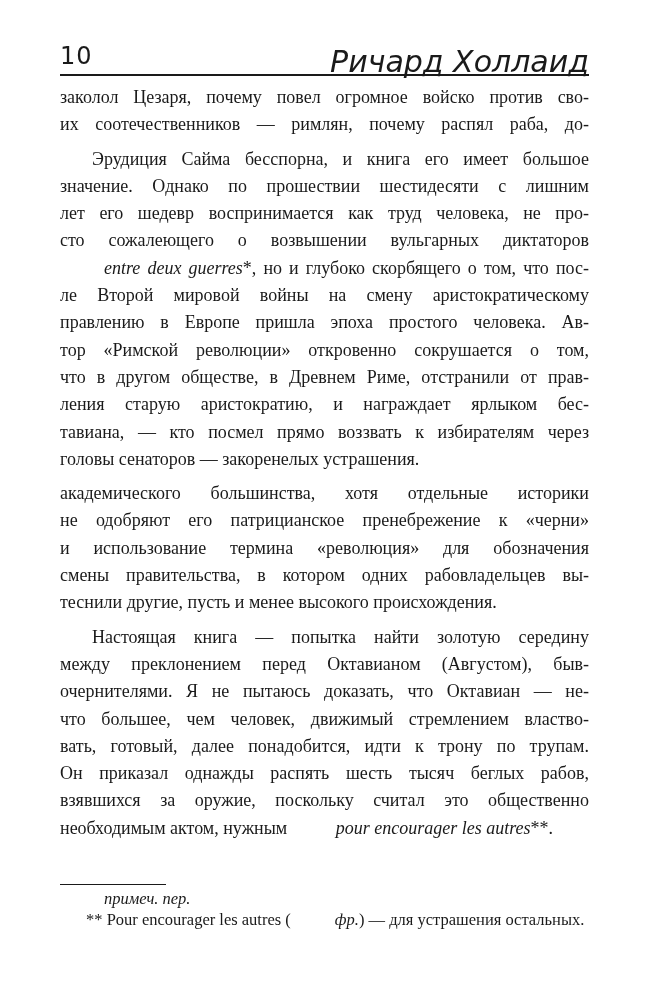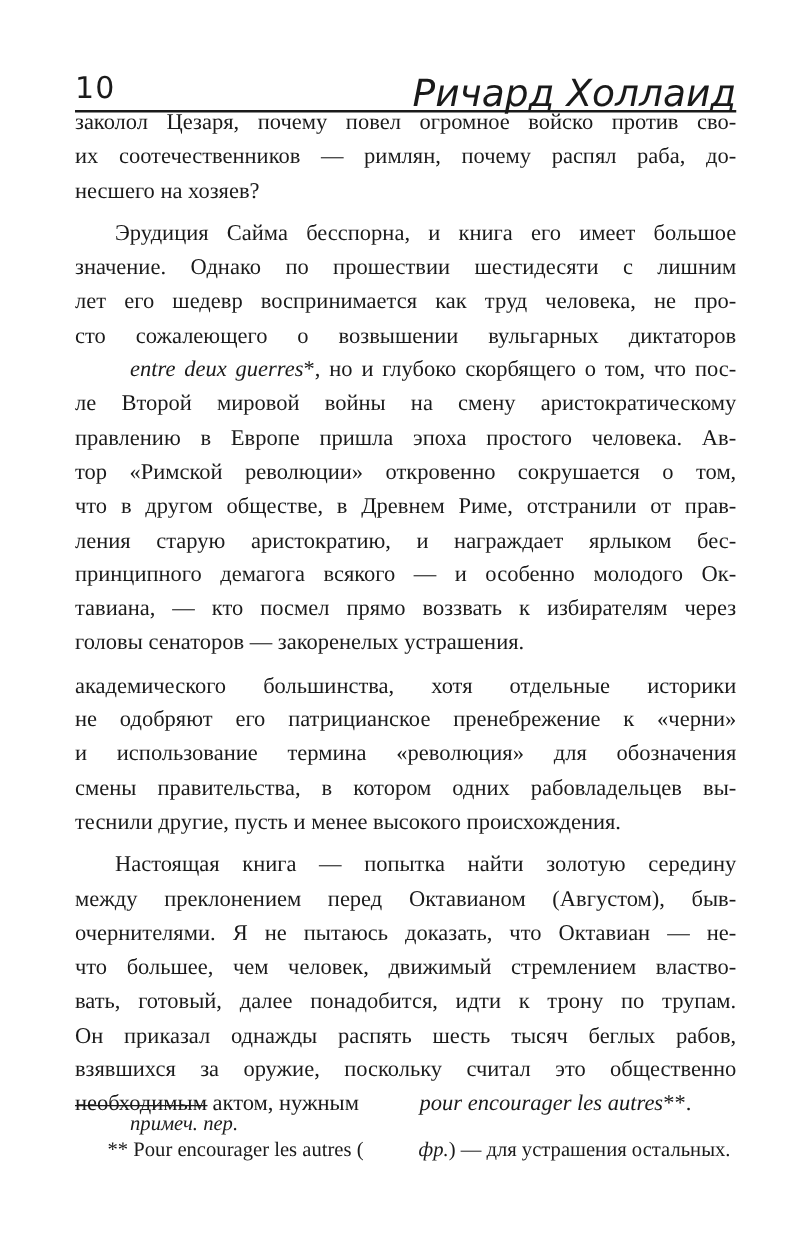--- a/index.html
+++ b/index.html
@@ -1,18 +1,18 @@
 <!DOCTYPE html>
 <html><head>
   <meta charset="utf-8">
   <style>
     html, body { margin: 0; padding: 0; background: #ffffff; }
     body { width: 648px; height: 1000px; position: relative; overflow: hidden; color: #1a1a1a; }
     .page { position: absolute; left: 60px; top: 0; width: 529px; }
-    .header { position: absolute; left: 0; top: 40px; width: 529px; height: 34px; border-bottom: 2px solid #1a1a1a; margin-top: 14px; }
+    .header { position: absolute; left: 0; top: 40px; width: 529px; height: 34px; border-bottom: 2px solid #1a1a1a; }
     .page-num { position: absolute; left: 0; top: 2px; font-family: "DejaVu Sans", sans-serif; font-size: 24px; letter-spacing: 1px; }
     .running-head { position: absolute; right: 0; top: 4px; font-family: "DejaVu Sans", sans-serif; font-style: italic; font-size: 30px; }
     .body { position: absolute; left: 0; top: 84px; width: 529px; font-family: "Liberation Serif", serif; font-size: 18px; line-height: 27.3px; }
     .para { margin: 0; text-align: justify; text-align-last: justify; }
     .line { display: block; white-space: nowrap; text-align: justify; text-align-last: justify; }
     .line.last { text-align-last: left; }
     .line.ind { padding-left: 32px; }
     .gap { height: 7px; }
     em { font-style: italic; margin-left: 44px; }
     .fn-rule { position: absolute; left: 0; top: 884px; width: 106px; border-top: 1.5px solid #1a1a1a; }
@@ -24,35 +24,33 @@
 <div class="page">
   <div class="header">
     <span class="page-num">10</span>
     <span class="running-head">Ричард Холлаид</span>
   </div>
 
   <div class="body">
     <div class="para">
       <span class="line">заколол Цезаря, почему повел огромное войско против сво-</span>
       <span class="line">их соотечественников — римлян, почему распял раба, до-</span>
-      <span class="line last">несшего на хозяев?</span>
     </div>
     <div class="gap"></div>
     <div class="para">
       <span class="line ind">Эрудиция Сайма бесспорна, и книга его имеет большое</span>
       <span class="line">значение. Однако по прошествии шестидесяти с лишним</span>
       <span class="line">лет его шедевр воспринимается как труд человека, не про-</span>
       <span class="line">сто сожалеющего о возвышении вульгарных диктаторов</span>
       <span class="line"><em>entre deux guerres</em><span>*, но и глубоко скорбящего о том, что пос-</span></span>
       <span class="line">ле Второй мировой войны на смену аристократическому</span>
       <span class="line">правлению в Европе пришла эпоха простого человека. Ав-</span>
       <span class="line">тор «Римской революции» откровенно сокрушается о том,</span>
       <span class="line">что в другом обществе, в Древнем Риме, отстранили от прав-</span>
       <span class="line">ления старую аристократию, и награждает ярлыком бес-</span>
-      <span class="line">принципного демагога всякого — и особенно молодого Ок-</span>
       <span class="line">тавиана, — кто посмел прямо воззвать к избирателям через</span>
       <span class="line last">головы сенаторов — закоренелых устрашения.</span>
     </div>
     <div class="gap"></div>
     <div class="para">
       <span class="line">академического большинства, хотя отдельные историки</span>
       <span class="line">не одобряют его патрицианское пренебрежение к «черни»</span>
       <span class="line">и использование термина «революция» для обозначения</span>
       <span class="line">смены правительства, в котором одних рабовладельцев вы-</span>
       <span class="line last">теснили другие, пусть и менее высокого происхождения.</span>

